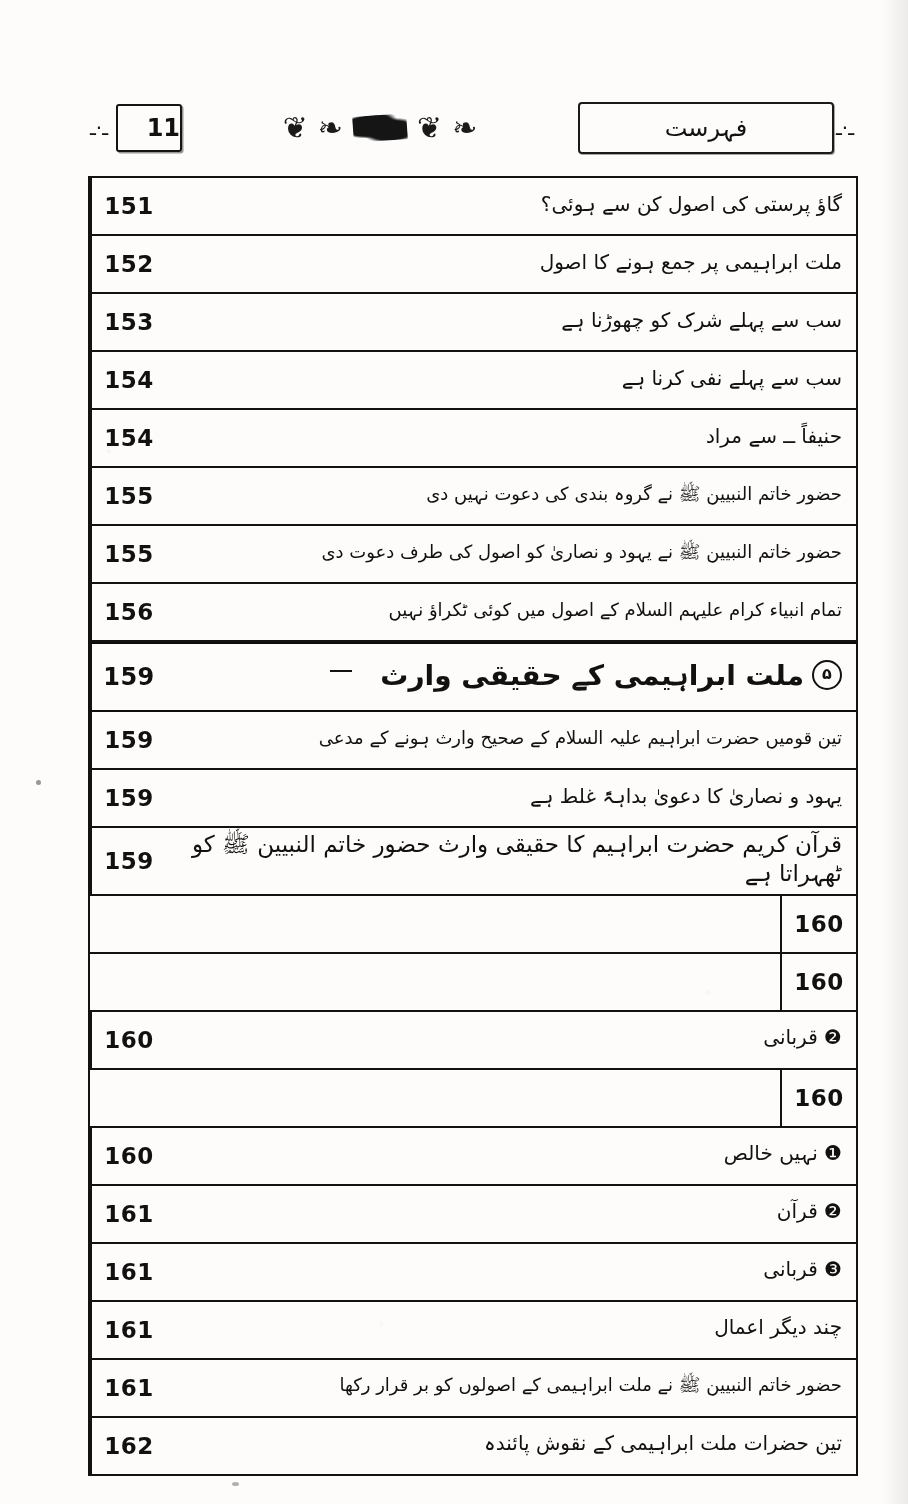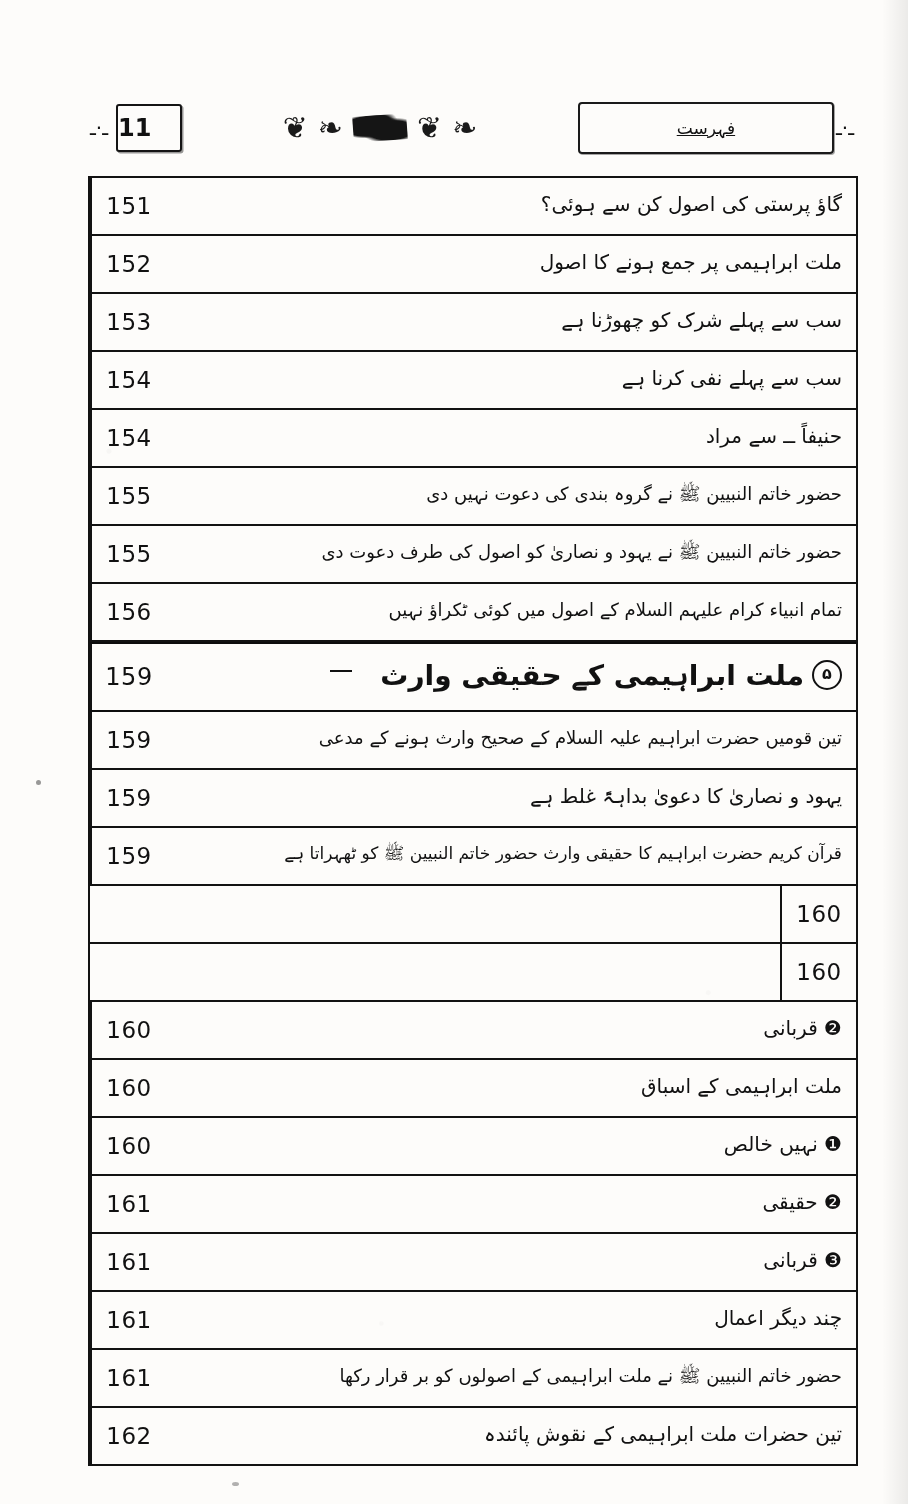--- a/index.html
+++ b/index.html
@@ -41,25 +41,24 @@
     height: 48px;
     border: 2px solid #1a1a1a;
     border-radius: 4px;
     display: flex;
     align-items: center;
     justify-content: center;
     margin-right: 2px;
     box-shadow: 1px 1px 0 rgba(0,0,0,0.35);
   }
   .hdr-title {
-    font-size: 17px;
+    font-size: 24px;
     letter-spacing: 1px;
     font-family: "DejaVu Sans", sans-serif;
     direction: rtl;
-    text-decoration: underline;
   }
   .hdr-orn {
     flex: 1;
     display: flex;
     align-items: center;
     justify-content: center;
     gap: 10px;
     color: #1a1a1a;
     font-size: 26px;
     line-height: 1;
@@ -77,21 +76,21 @@
       radial-gradient(ellipse at 50% 30%, #151515 0 30%, transparent 48%);
     transform: rotate(-4deg);
   }
   .pagenum-box {
     width: 62px;
     height: 44px;
     border: 2.5px solid #141414;
     border-radius: 3px;
     display: flex;
     align-items: center;
-    justify-content: flex-end;
+    justify-content: flex-start;
     font-size: 24px;
     font-weight: bold;
     margin-left: 8px;
     box-shadow: 1.5px 1.5px 0 rgba(0,0,0,0.4);
   }
   .hdr-left-dash {
     font-size: 20px;
     letter-spacing: 2px;
     margin-left: 2px;
   }
@@ -132,39 +131,39 @@
     overflow: hidden;
   }
   .row .num {
     width: 74px;
     flex: none;
     border-left: 2.2px solid #121212;
     display: flex;
     align-items: center;
     justify-content: center;
     font-size: 23px;
-    font-weight: normal;
+    font-weight: bold;
     letter-spacing: 0.5px;
   }
   .row.section {
     min-height: 66px;
     border-top: 2.6px solid #0d0d0d;
     border-bottom: 2.8px solid #0d0d0d;
   }
   .row.section .title {
     font-size: 28px;
     font-weight: bold;
     padding-left: 70px;
     justify-content: flex-start;
   }
   .row.section .num {
     font-size: 24px;
   }
   .row.small .title { font-size: 18px; }
-  .row.tiny .title { font-size: 17px; }
+  .row.tiny .title { font-size: 23px; }
 
   .title .dash {
     display: inline-block;
     width: 22px;
     border-bottom: 2px solid #111;
     margin: 0 28px 8px 0;
     vertical-align: middle;
   }
 
   .marginal-dot {
@@ -269,29 +268,28 @@
         <div class="num">160</div>
       </div>
       <div class="row">
         <div class="num">160</div>
       </div>
       <div class="row">
         <div class="title">❷ قربانی</div>
         <div class="num">160</div>
       </div>
       <div class="row">
-        <div class="title">ملت ابراہیمی کے اسباق</div>
         <div class="num">160</div>
       </div>
       <div class="row">
         <div class="title">❶ نہیں خالص</div>
         <div class="num">160</div>
       </div>
       <div class="row">
-        <div class="title">❷ حقیقی</div>
+        <div class="title">❷ قرآن</div>
         <div class="num">161</div>
       </div>
       <div class="row">
         <div class="title">❸ قربانی</div>
         <div class="num">161</div>
       </div>
       <div class="row">
         <div class="title">چند دیگر اعمال</div>
         <div class="num">161</div>
       </div>

